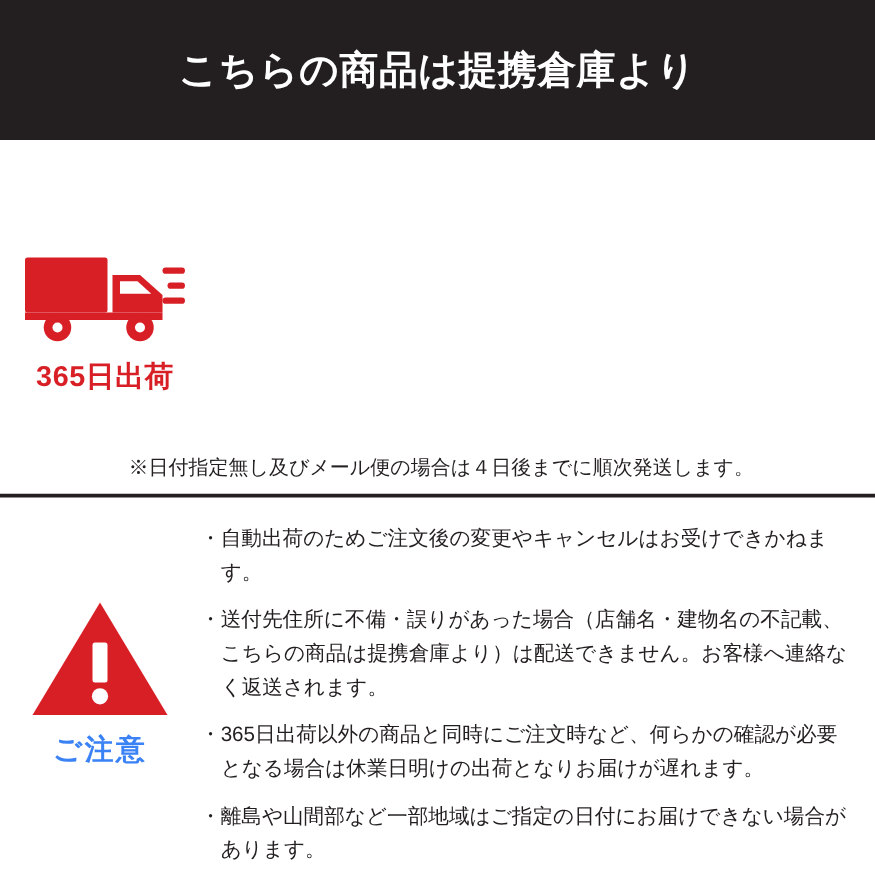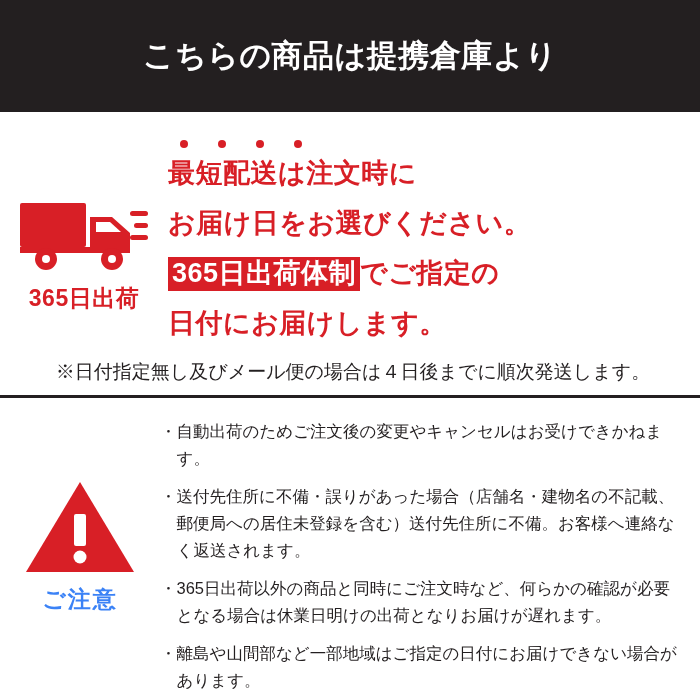--- a/index.html
+++ b/index.html
@@ -109,21 +109,21 @@
   }
   .dot {
     width: 8px;
     height: 8px;
     border-radius: 50%;
     background: #d81f26;
     display: block;
   }
   .middle-note {
     flex: 0 0 auto;
-    font-size: 19px;
+    font-size: 16px;
     color: #231f20;
     padding: 2px 8px 10px 14px;
     text-align: center;
     letter-spacing: 0px;
     white-space: nowrap;
   }
 
   
   .bottom {
     flex: 1 1 auto;
@@ -208,32 +208,20 @@
             <circle cx="94" cy="70" r="4" fill="#ffffff"></circle>
 
             <rect x="112" y="22" width="18" height="5" rx="2.5"></rect>
             <rect x="116" y="34" width="14" height="5" rx="2.5"></rect>
             <rect x="112" y="46" width="18" height="5" rx="2.5"></rect>
           </g>
         </svg>
         <div class="truck-label">365日出荷</div>
       </div>
 
-      <div class="msg-col">
-        <div class="dot-row">
-          <span class="dot"></span>
-          <span class="dot"></span>
-          <span class="dot"></span>
-          <span class="dot"></span>
-        </div>
-        <div class="msg-line">最短配送は注文時に</div>
-        <div class="msg-line">お届け日をお選びください。</div>
-        <div class="msg-line"><span class="highlight">365日出荷体制</span><span>でご指定の</span></div>
-        <div class="msg-line">日付にお届けします。</div>
-      </div>
 
     </div>
     <div class="middle-note">※日付指定無し及びメール便の場合は４日後までに順次発送します。</div>
   </div>
 
   <div class="bottom">
 
     <div class="caution-col">
       <svg class="caution-icon" viewBox="0 0 112 98" aria-hidden="true">
         <path d="M56 4 L110 94 L2 94 Z" fill="#d81f26"></path>
@@ -243,21 +231,21 @@
       <div class="caution-label">ご注意</div>
     </div>
 
     <div class="notes-col">
       <div class="note-item">
         <span class="note-bullet">・</span>
         <span class="note-text">自動出荷のためご注文後の変更やキャンセルはお受けできかねます。</span>
       </div>
       <div class="note-item">
         <span class="note-bullet">・</span>
-        <span class="note-text">送付先住所に不備・誤りがあった場合（店舗名・建物名の不記載、郵便局への居住未登録を含む）送付先住所に不備。お客様へ連絡なく返送されます。</span>
+        <span class="note-text">送付先住所に不備・誤りがあった場合（店舗名・建物名の不記載、こちらの商品は提携倉庫より）は配送できません。お客様へ連絡なく返送されます。</span>
       </div>
       <div class="note-item">
         <span class="note-bullet">・</span>
         <span class="note-text">365日出荷以外の商品と同時にご注文時など、何らかの確認が必要となる場合は休業日明けの出荷となりお届けが遅れます。</span>
       </div>
       <div class="note-item">
         <span class="note-bullet">・</span>
         <span class="note-text">離島や山間部など一部地域はご指定の日付にお届けできない場合があります。</span>
       </div>
     </div>

